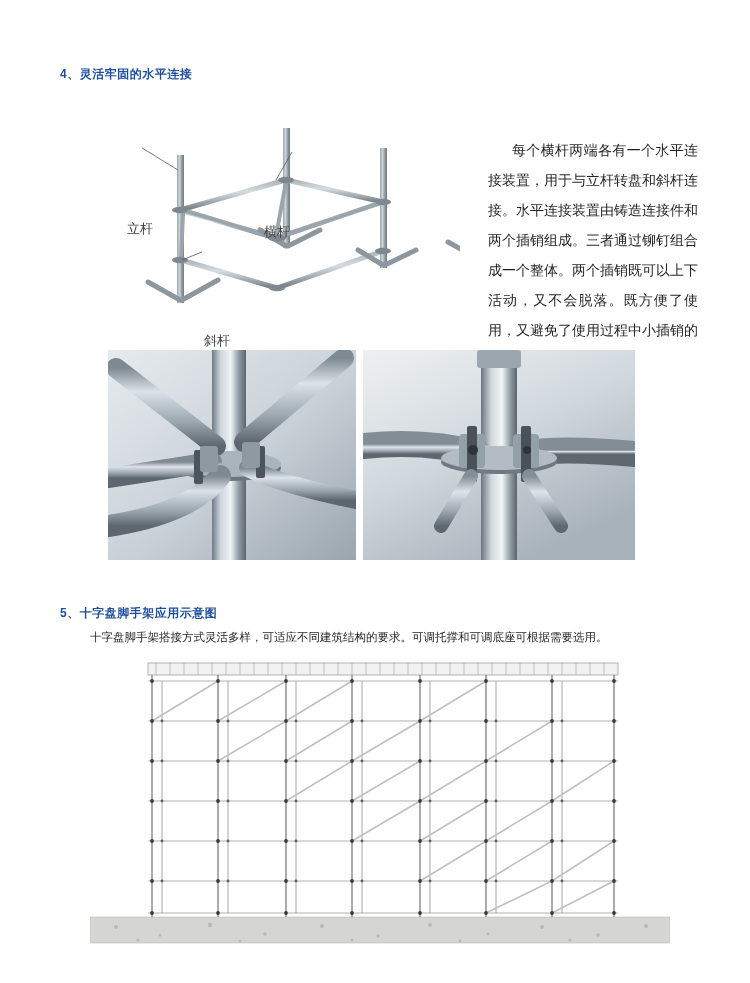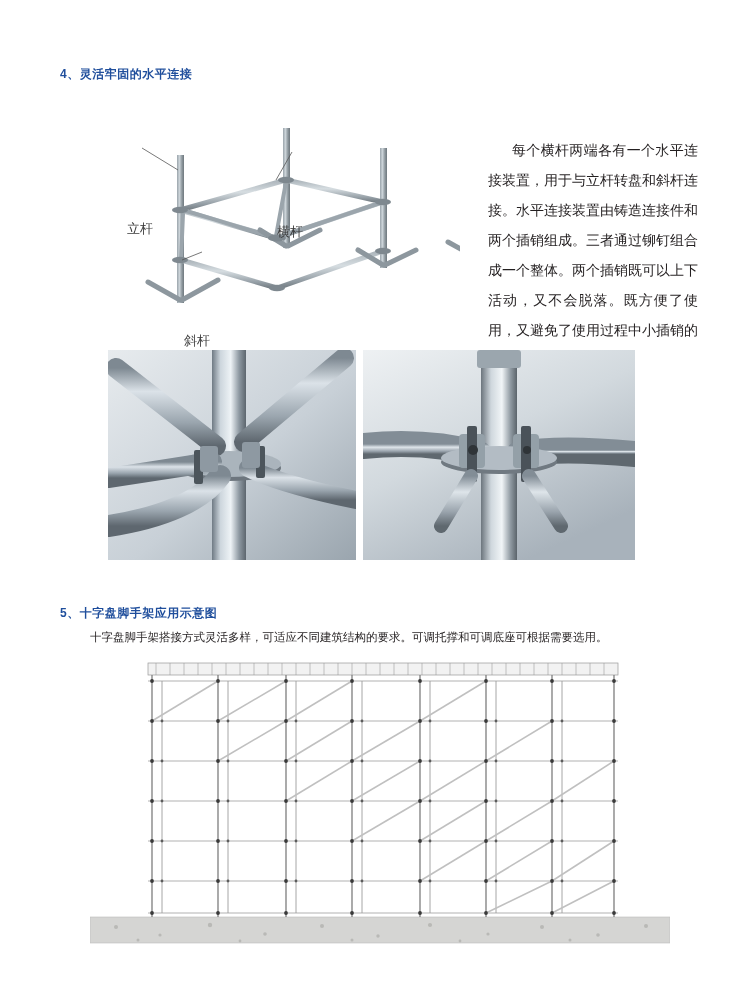--- a/index.html
+++ b/index.html
@@ -43,22 +43,22 @@
   }
   #frame-illustration svg { display: block; }
 
   .callout-label {
     position: absolute;
     font-size: 13px;
     color: #3a3a3a;
     white-space: nowrap;
   }
   #label-lizhu  { left: 127px; top: 125px; }
-  #label-hengg  { left: 277px; top: 128px; }
-  #label-xiegan { left: 148px; top: 237px; padding-left: 36px; }
+  #label-hengg  { left: 264px; top: 128px; }
+  #label-xiegan { left: 168px; top: 237px; padding-left: 36px; }
 
   
   #para-4 {
     position: absolute;
     left: 488px; top: 40px;
     width: 210px;
     font-size: 14px;
     line-height: 30px;
     color: #231f20;
     text-align: justify;

